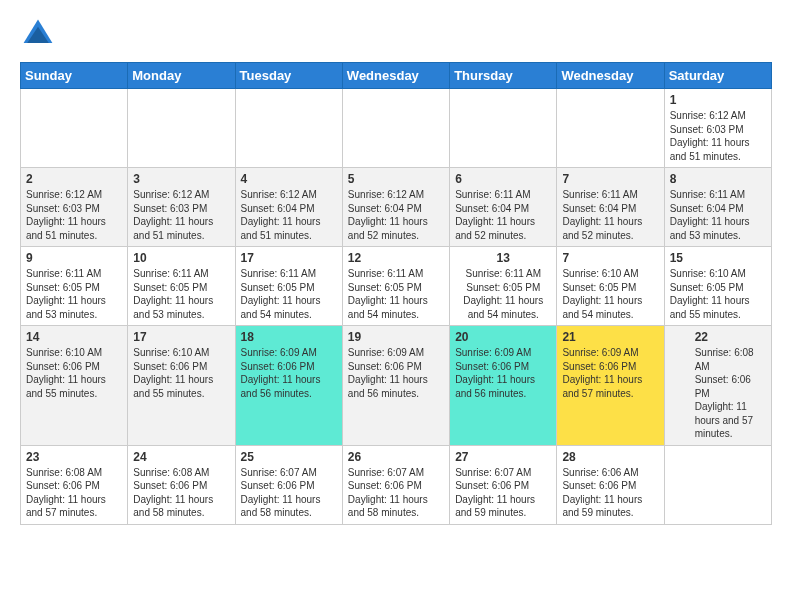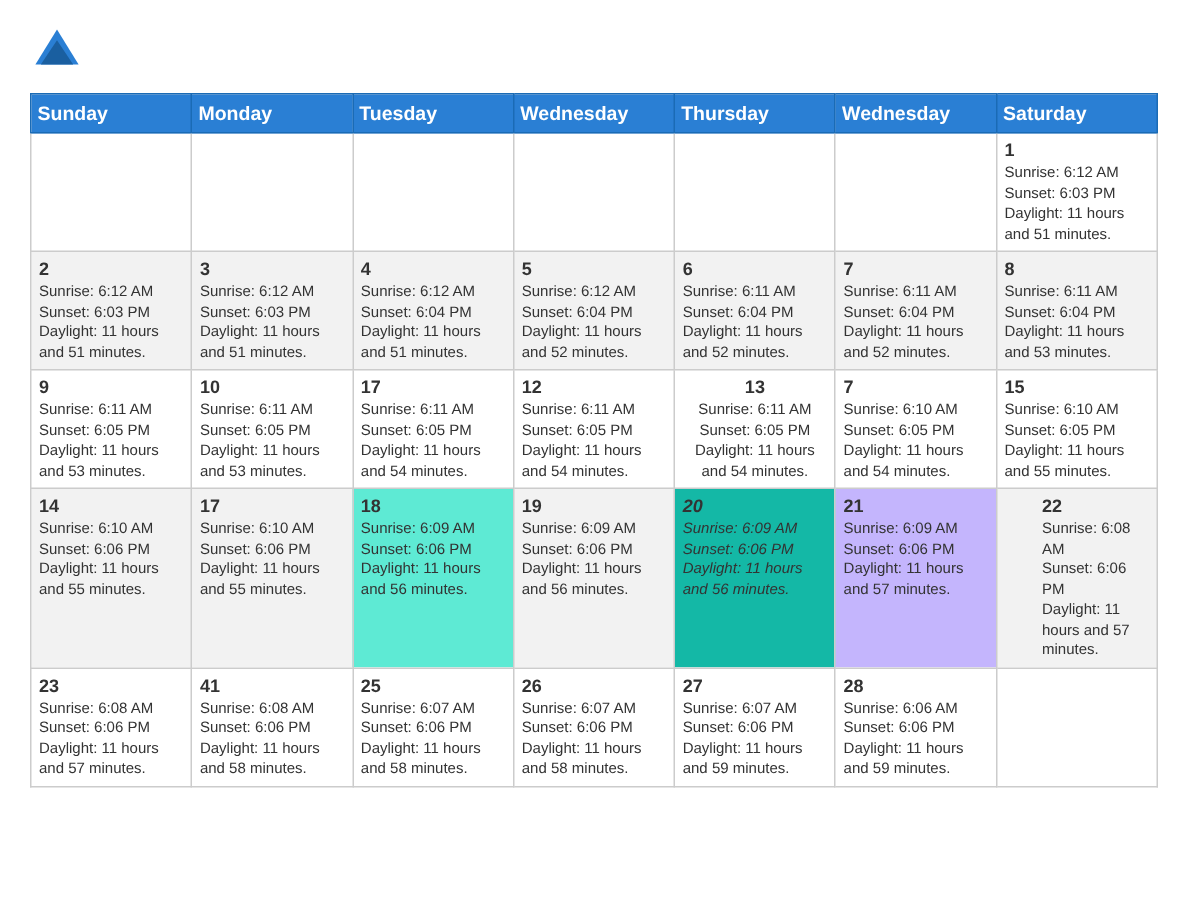--- a/index.html
+++ b/index.html
@@ -249,48 +249,48 @@
             <div class="day-info" style="white-space: pre-line;">Sunrise: 6:09 AM
 Sunset: 6:06 PM
 Daylight: 11 hours and 56 minutes.</div>
           </td>
           <td style="background: rgb(242, 242, 242); margin-left: 20px;">
             <span class="day-num">19</span>
             <div class="day-info" style="white-space: pre-line;">Sunrise: 6:09 AM
 Sunset: 6:06 PM
 Daylight: 11 hours and 56 minutes.</div>
           </td>
-          <td style="background: #14b8a6; font-style: italic;">
+          <td style="background: #5eead4;">
             <span class="day-num">20</span>
             <div class="day-info" style="white-space: pre-line;">Sunrise: 6:09 AM
 Sunset: 6:06 PM
 Daylight: 11 hours and 56 minutes.</div>
           </td>
-          <td style="background: #c4b5fd;">
+          <td style="background: #fde047;">
             <span class="day-num">21</span>
             <div class="day-info" style="white-space: pre-line;">Sunrise: 6:09 AM
 Sunset: 6:06 PM
 Daylight: 11 hours and 57 minutes.</div>
           </td>
           <td style="background: rgb(242, 242, 242); padding-left: 30px;">
             <span class="day-num">22</span>
             <div class="day-info" style="white-space: pre-line;">Sunrise: 6:08 AM
 Sunset: 6:06 PM
 Daylight: 11 hours and 57 minutes.</div>
           </td>
         </tr>
         <tr>
           <td style="background: rgb(255, 255, 255);">
             <span class="day-num">23</span>
             <div class="day-info" style="white-space: pre-line;">Sunrise: 6:08 AM
 Sunset: 6:06 PM
 Daylight: 11 hours and 57 minutes.</div>
           </td>
           <td style="background: rgb(255, 255, 255);">
-            <span class="day-num">41</span>
+            <span class="day-num">24</span>
             <div class="day-info" style="white-space: pre-line;">Sunrise: 6:08 AM
 Sunset: 6:06 PM
 Daylight: 11 hours and 58 minutes.</div>
           </td>
           <td style="background: rgb(255, 255, 255);">
             <span class="day-num">25</span>
             <div class="day-info" style="white-space: pre-line;">Sunrise: 6:07 AM
 Sunset: 6:06 PM
 Daylight: 11 hours and 58 minutes.</div>
           </td>

